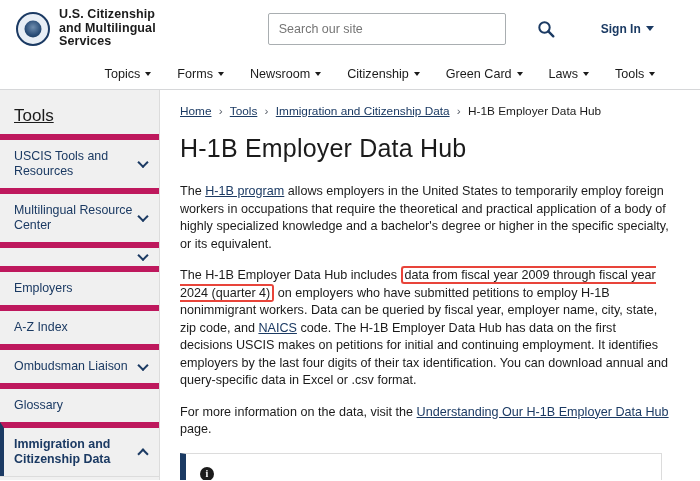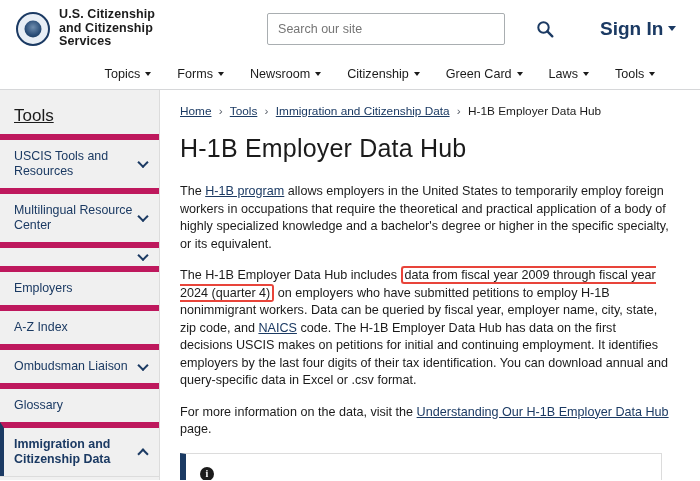--- a/index.html
+++ b/index.html
@@ -72,21 +72,21 @@
   }
   .search-icon-btn {
     width: 30px; height: 32px;
     display: flex; align-items: center; justify-content: center;
     background: transparent; border: 0; cursor: pointer;
     margin-left: -2px;
   }
   .sign-in {
     margin-left: 40px;
     display: flex; align-items: center; gap: 5px;
-    font-size: 19px; font-weight: bold; color: #1b3a63;
+    font-size: 12px; font-weight: bold; color: #1b3a63;
     cursor: pointer;
   }
   .caret-down {
     width: 0; height: 0;
     border-left: 4px solid transparent;
     border-right: 4px solid transparent;
     border-top: 5px solid #1b3a63;
     display: inline-block;
   }
 
@@ -212,21 +212,21 @@
 </head>
 <body>
 
 <div class="page">
 
   <div class="header">
     <div class="brand">
       <div class="seal"></div>
       <div class="brand-text">
         <span>U.S. Citizenship</span>
-        <span>and Citizenship</span>
+        <span>and Multilingual</span>
         <span>Services</span>
       </div>
     </div>
 
     <div class="search-area">
       <div class="search-box">
         <input type="text" placeholder="Search our site" style="">
       </div>
       <button class="search-icon-btn" aria-label="search">
         <svg width="18" height="18" viewBox="0 0 18 18" aria-hidden="true">

